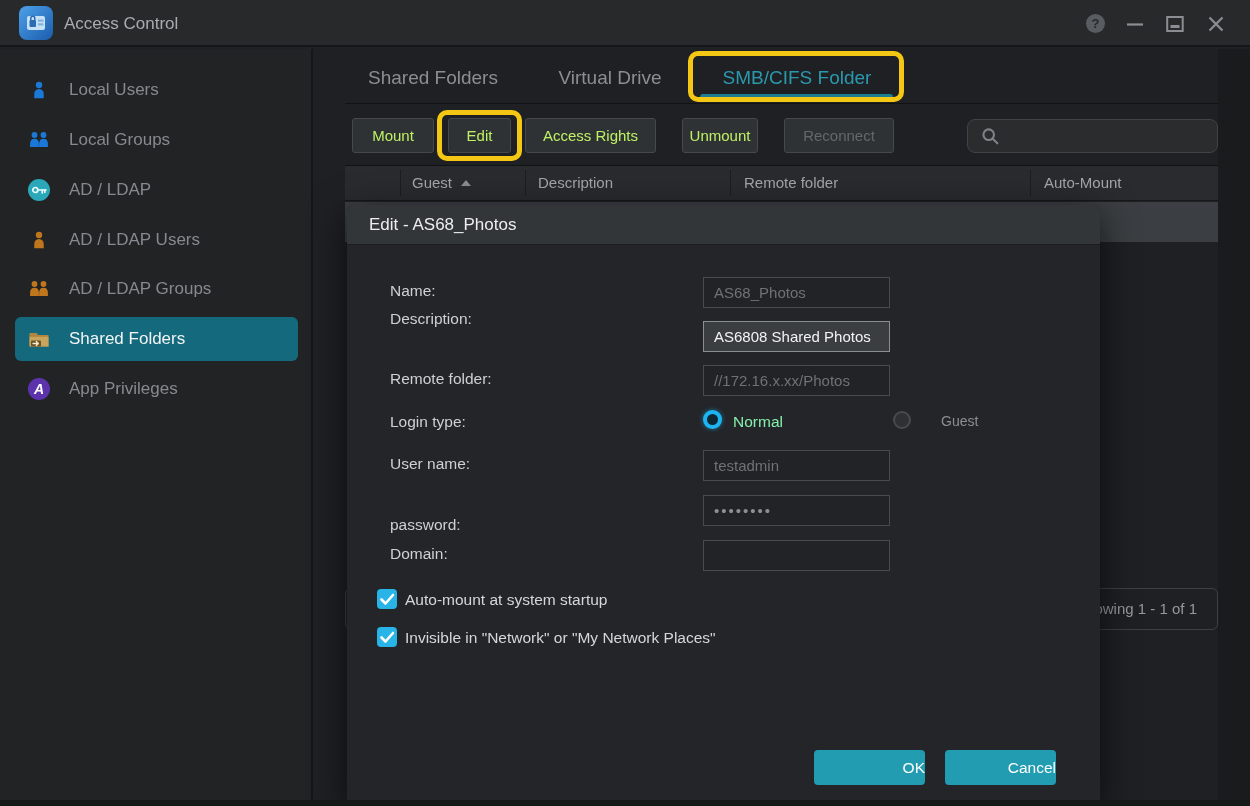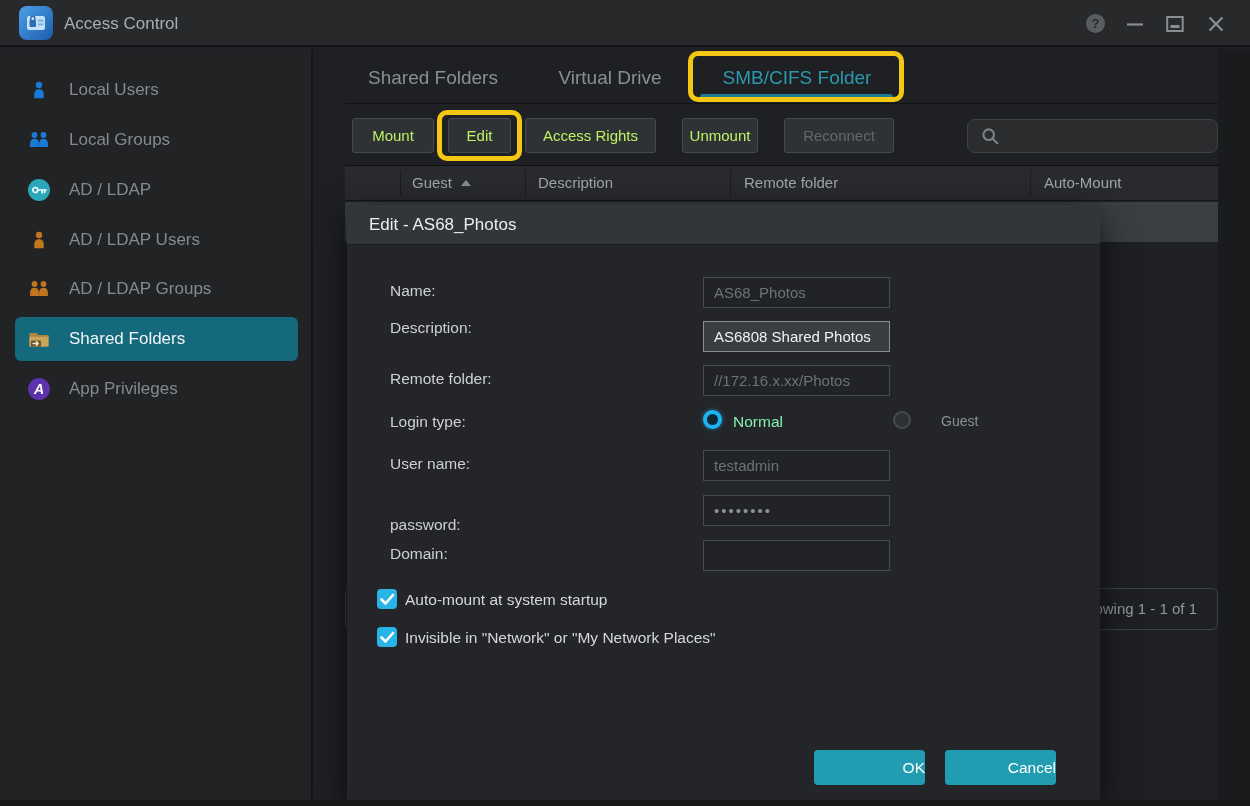--- a/index.html
+++ b/index.html
@@ -226,21 +226,21 @@
   <div class="pager">
     <span>Showing 1 - 1 of 1</span>
   </div>
 
   <div class="dialog">
     <div class="dlg-header">Edit - AS68_Photos</div>
 
     <div class="f-label" style="top:77px">Name:</div>
     <div class="f-input" style="top:72px">AS68_Photos</div>
 
-    <div class="f-label" style="top:114px">Description:</div>
+    <div class="f-label" style="top:105px">Description:</div>
     <div class="f-input focused" style="top:116px">AS6808 Shared Photos</div>
 
     <div class="f-label" style="top:165px">Remote folder:</div>
     <div class="f-input" style="top:160px">//172.16.x.xx/Photos</div>
 
     <div class="f-label" style="top:208px">Login type:</div>
     <div class="radio-on"></div>
     <div class="radio-label-on">Normal</div>
     <div class="radio-off"></div>
     <div class="radio-label-off">Guest</div>

